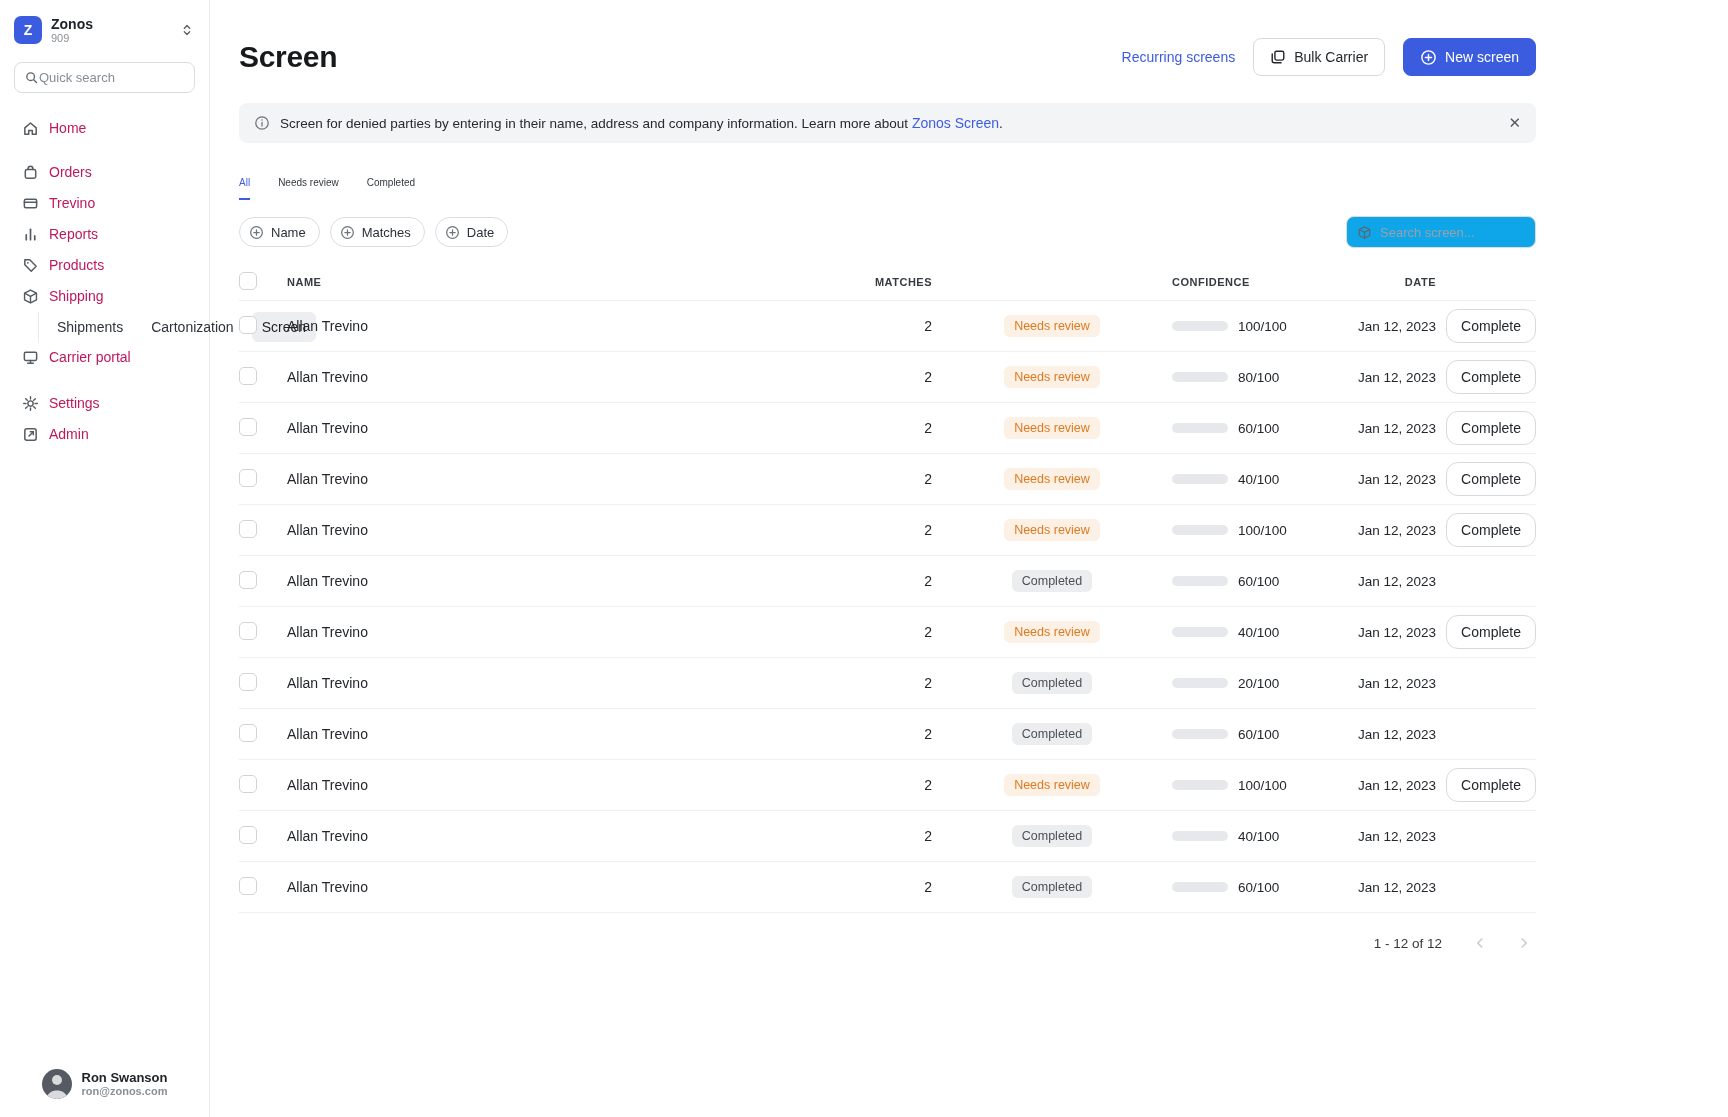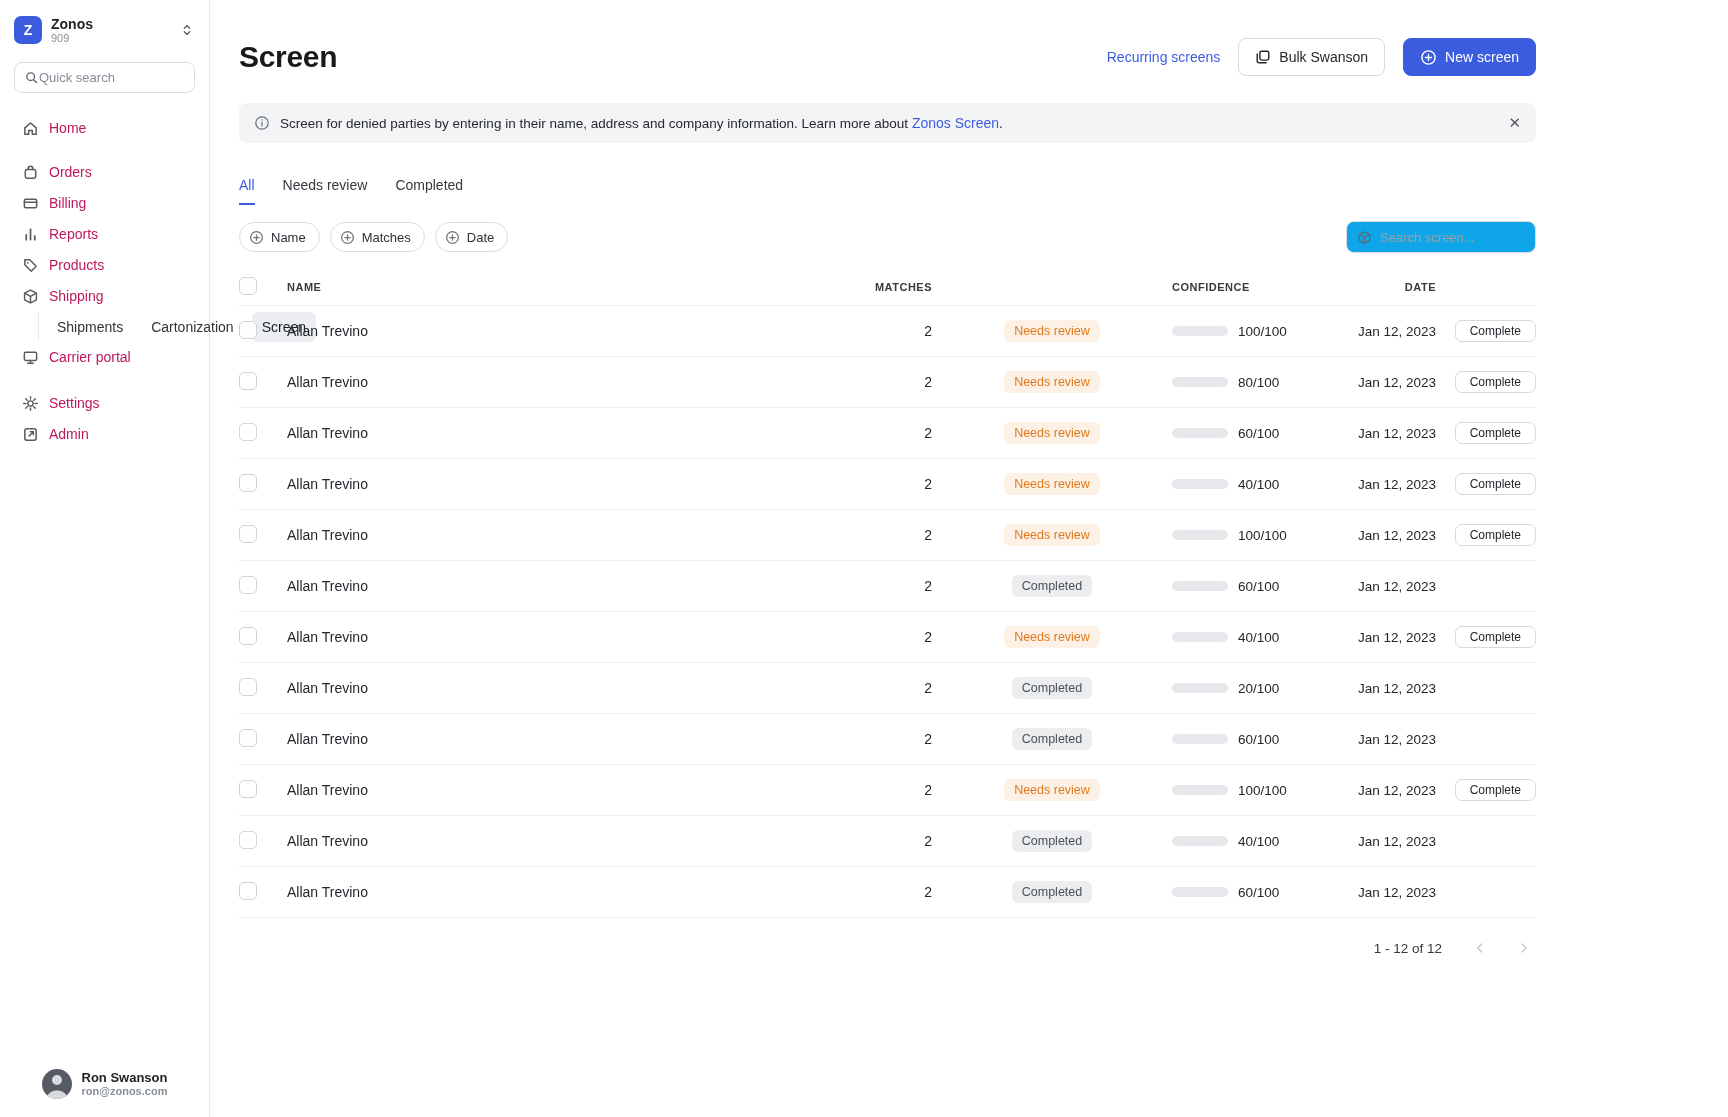--- a/index.html
+++ b/index.html
@@ -86,21 +86,21 @@
   .banner {
     margin-top: 27px; background: #f3f4f6; border-radius: 8px;
     height: 40px; display: flex; align-items: center; gap: 10px; padding: 0 15px;
     font-size: 13.5px; color: #26292e;
   }
   .banner .info { color: #6c727a; display: flex; }
   .banner-close { margin-left: auto; color: #55595f; font-size: 15px; cursor: pointer; background: none; border: none; font-family: inherit; }
 
   .tabs { margin-top: 34px; display: flex; gap: 28px; }
   .tab {
-    font-size: 14px; color: #34393f; padding-bottom: 10px; cursor: pointer;
+    font-size: 10px; color: #34393f; padding-bottom: 10px; cursor: pointer;
     border-bottom: 2px solid transparent;
   }
   .tab.active { color: #3c5ce0; border-bottom-color: #3c5ce0; }
 
   .filter-row { margin-top: 16px; display: flex; align-items: center; gap: 10px; }
   .chip {
     height: 30px; border: 1px solid #d9dde2; border-radius: 999px; background: #fff;
     display: inline-flex; align-items: center; gap: 7px; padding: 0 13px 0 9px;
     font-family: inherit; font-size: 13px; color: #2c3137; cursor: pointer;
   }
@@ -152,22 +152,22 @@
   .conf-track { width: 56px; height: 10px; border-radius: 5px; background: #e6e8eb; overflow: hidden; }
   .conf-fill { height: 100%; border-radius: 5px; }
   .grad-100 { background: linear-gradient(90deg, #f2536f, #dd1f3e); }
   .grad-80  { background: linear-gradient(90deg, #f15a48, #e01f4a); }
   .grad-60  { background: linear-gradient(90deg, #f5a02f, #ee5f39); }
   .grad-40  { background: linear-gradient(90deg, #82c322, #c8d329); }
   .grad-20  { background: linear-gradient(90deg, #27a84c, #3fb84e); }
   .conf-score { font-size: 13.5px; color: #23272c; }
 
   .btn-complete {
-    height: 22px; padding: 0 14px; border: 1px solid #d6dade; border-radius: 7px;
-    background: #fff; font-family: inherit; font-size: 12px; color: #24282d; cursor: pointer;
+    height: 34px; padding: 0 14px; border: 1px solid #d6dade; border-radius: 12px;
+    background: #fff; font-family: inherit; font-size: 14px; color: #24282d; cursor: pointer;
   }
   .cell-action { display: flex; justify-content: flex-end; }
 
   .pagination {
     margin-top: 18px; display: flex; align-items: center; justify-content: flex-end; gap: 26px;
     padding-bottom: 30px;
   }
   .pag-label { font-size: 13.5px; color: #34393f; }
   .pag-btns { display: flex; gap: 20px; }
   .pag-btn { background: none; border: none; color: #c7ccd3; display: flex; cursor: pointer; padding: 4px; }
@@ -225,21 +225,21 @@
         <span>Orders</span>
       </div>
 
       <div class="nav-item">
         <span class="nicon">
           <svg width="17" height="17" viewBox="0 0 18 18" fill="none" stroke="currentColor" stroke-width="1.6" stroke-linecap="round">
               <rect x="2.5" y="4.5" width="13" height="9" rx="1.6"></rect>
               <path d="M2.5 7.6h13"></path>
             </svg>
         </span>
-        <span>Billing</span>
+        <span>Trevino</span>
       </div>
 
       <div class="nav-item">
         <span class="nicon">
           <svg width="17" height="17" viewBox="0 0 18 18" fill="none" stroke="currentColor" stroke-width="1.8" stroke-linecap="round">
               <path d="M4.5 14.5V9.5"></path>
               <path d="M9 14.5v-11"></path>
               <path d="M13.5 14.5v-4"></path>
             </svg>
         </span>
@@ -332,21 +332,21 @@
       <h1 class="page-title">Screen</h1>
       <div class="head-actions">
         <a class="link-blue">Recurring screens</a>
         <button class="btn btn-secondary">
           <span>
             <svg width="16" height="16" viewBox="0 0 18 18" fill="none" stroke="#24282d" stroke-width="1.6" stroke-linecap="round" stroke-linejoin="round">
                 <rect x="5.5" y="2.5" width="10" height="10" rx="2"></rect>
                 <path d="M12.5 15.5H4.7a2.2 2.2 0 0 1-2.2-2.2V5.5"></path>
               </svg>
           </span>
-          <span>Bulk Swanson</span>
+          <span>Bulk Carrier</span>
         </button>
         <button class="btn btn-primary">
           <span>
             <svg width="17" height="17" viewBox="0 0 18 18" fill="none" stroke="#ffffff" stroke-width="1.5" stroke-linecap="round">
                 <circle cx="9" cy="9" r="7"></circle>
                 <path d="M9 5.8v6.4M5.8 9h6.4"></path>
               </svg>
           </span>
           <span>New screen</span>
         </button>

